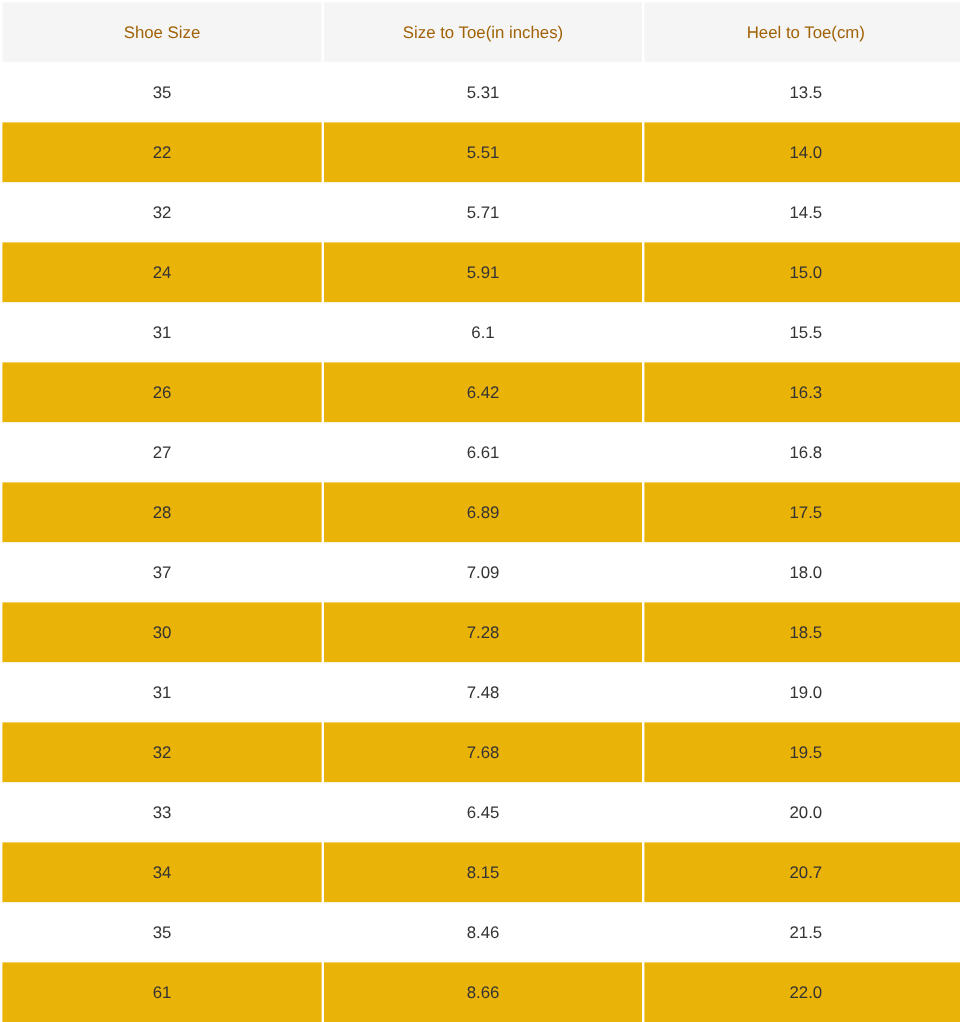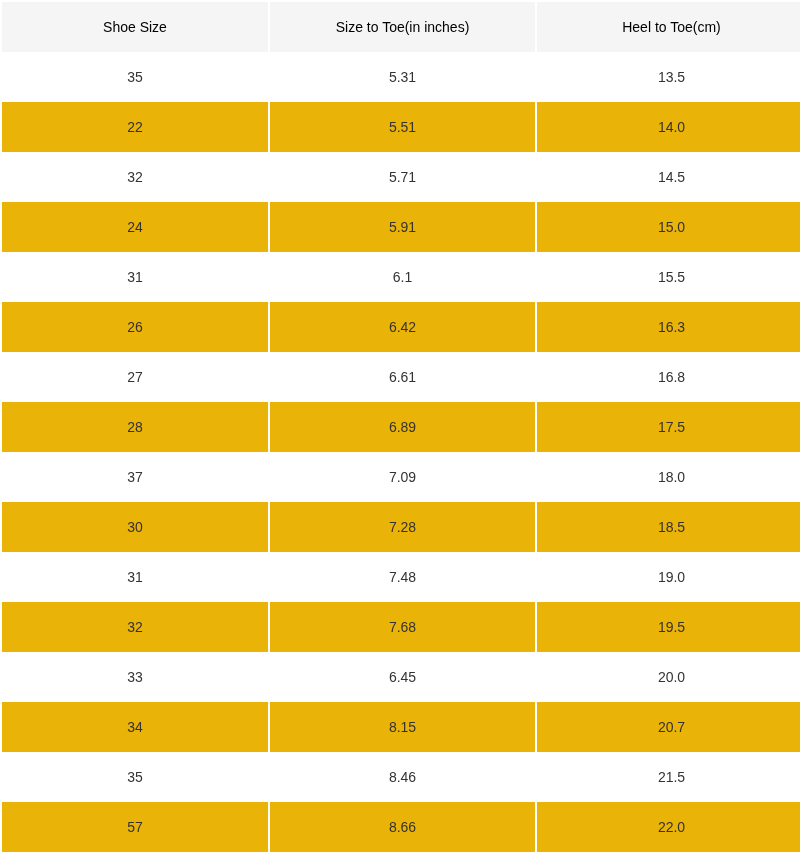--- a/index.html
+++ b/index.html
@@ -39,21 +39,21 @@
     line-height: 1.2;
     color: #333333;
     border: 0;
     white-space: nowrap;
     overflow: hidden;
     text-overflow: ellipsis;
   }
 
   .size-chart thead th {
     background: #f5f5f5;
-    color: #000000;
+    color: #a16207;
     font-weight: 400;
   }
 
   .size-chart tbody tr.row-odd td {
     background: #ffffff;
   }
   .size-chart tbody tr.row-even td {
     background: #eab308;
   }
 
@@ -150,18 +150,18 @@
         <td>34</td>
         <td>8.15</td>
         <td>20.7</td>
       </tr>
       <tr class="row-odd">
         <td>35</td>
         <td>8.46</td>
         <td>21.5</td>
       </tr>
       <tr class="row-even">
-        <td>57</td>
+        <td>61</td>
         <td>8.66</td>
         <td>22.0</td>
       </tr>
     </tbody>
 </table>
 
 </body></html>

